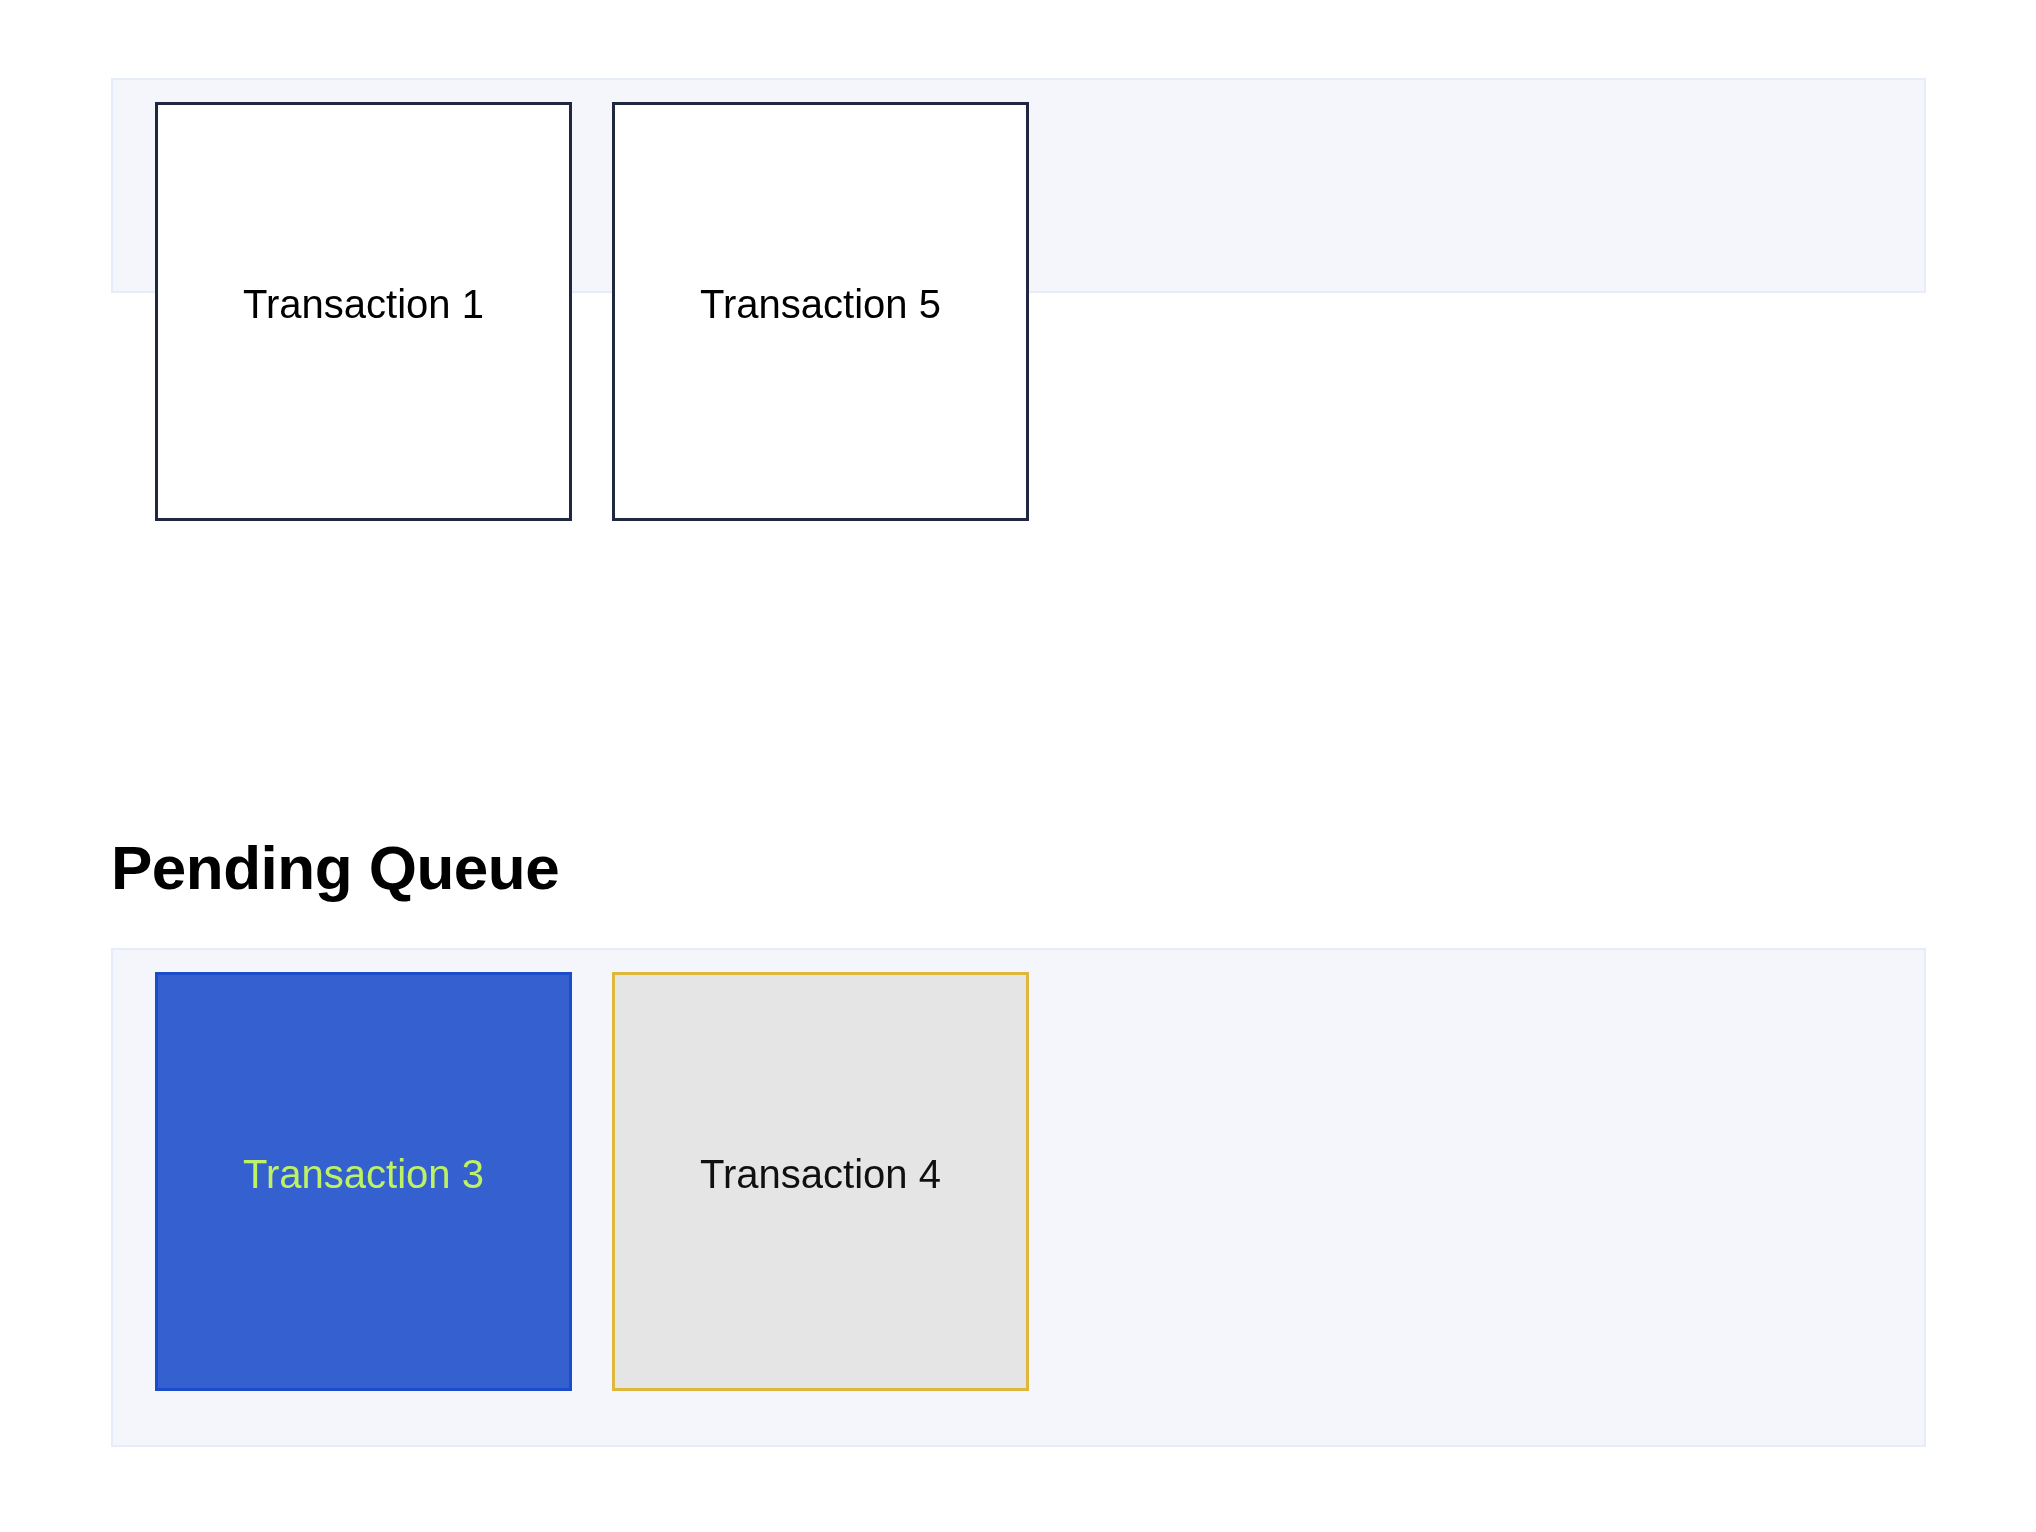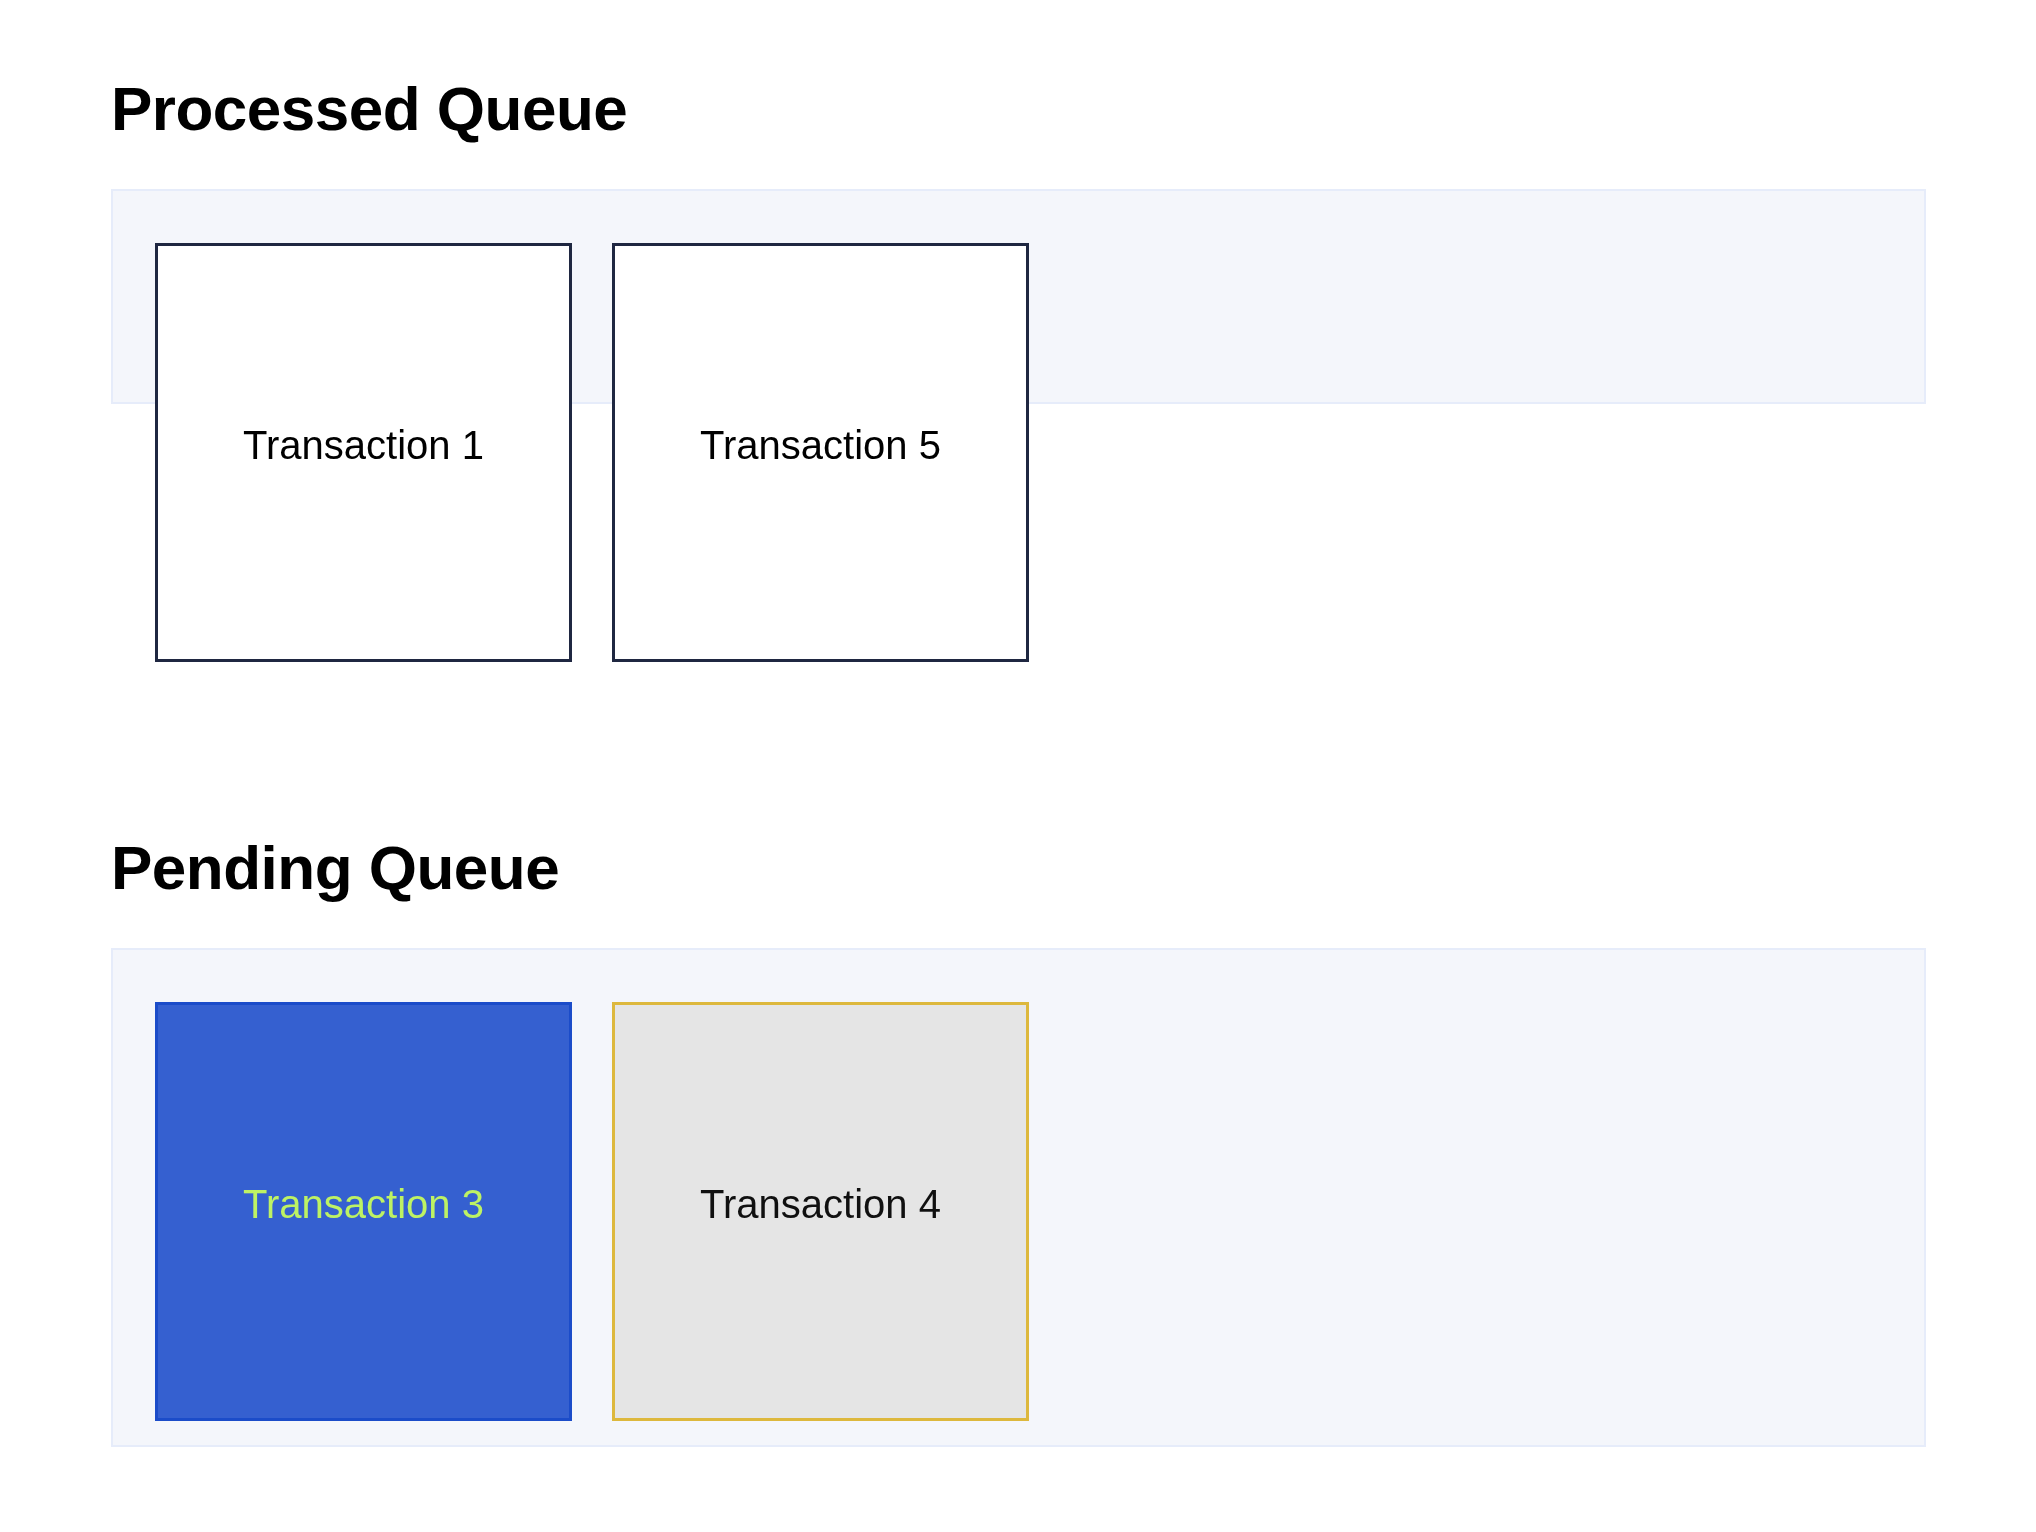--- a/index.html
+++ b/index.html
@@ -45,21 +45,21 @@
 
   .queue-container {
     box-sizing: border-box;
     width: 1815px;
     height: 215px;
     background: #f4f6fb;
     border: 2px solid #e6ecfa;
     display: flex;
     flex-direction: row;
     align-items: flex-start;
-    padding: 52px 0 0 42px;
+    padding: 22px 0 0 42px;
   }
 
   .queue-container.tall { height: 499px; }
 
   .txn-box {
     box-sizing: border-box;
     width: 417px;
     height: 419px;
     flex: 0 0 417px;
     margin-right: 40px;
@@ -95,21 +95,20 @@
     border: 3px solid #ddb83d;
     color: #101010;
   }
 </style>
 </head>
 <body>
 
 <div class="page">
 
   <div class="section" id="section-processed">
-    <h2 class="section-title">Processed Queue</h2>
 
     <div class="queue-container">
 
       <div class="txn-box style-white">
         <span class="txn-label">Transaction 1</span>
       </div>
 
       <div class="txn-box style-white">
         <span class="txn-label">Transaction 5</span>
       </div>

